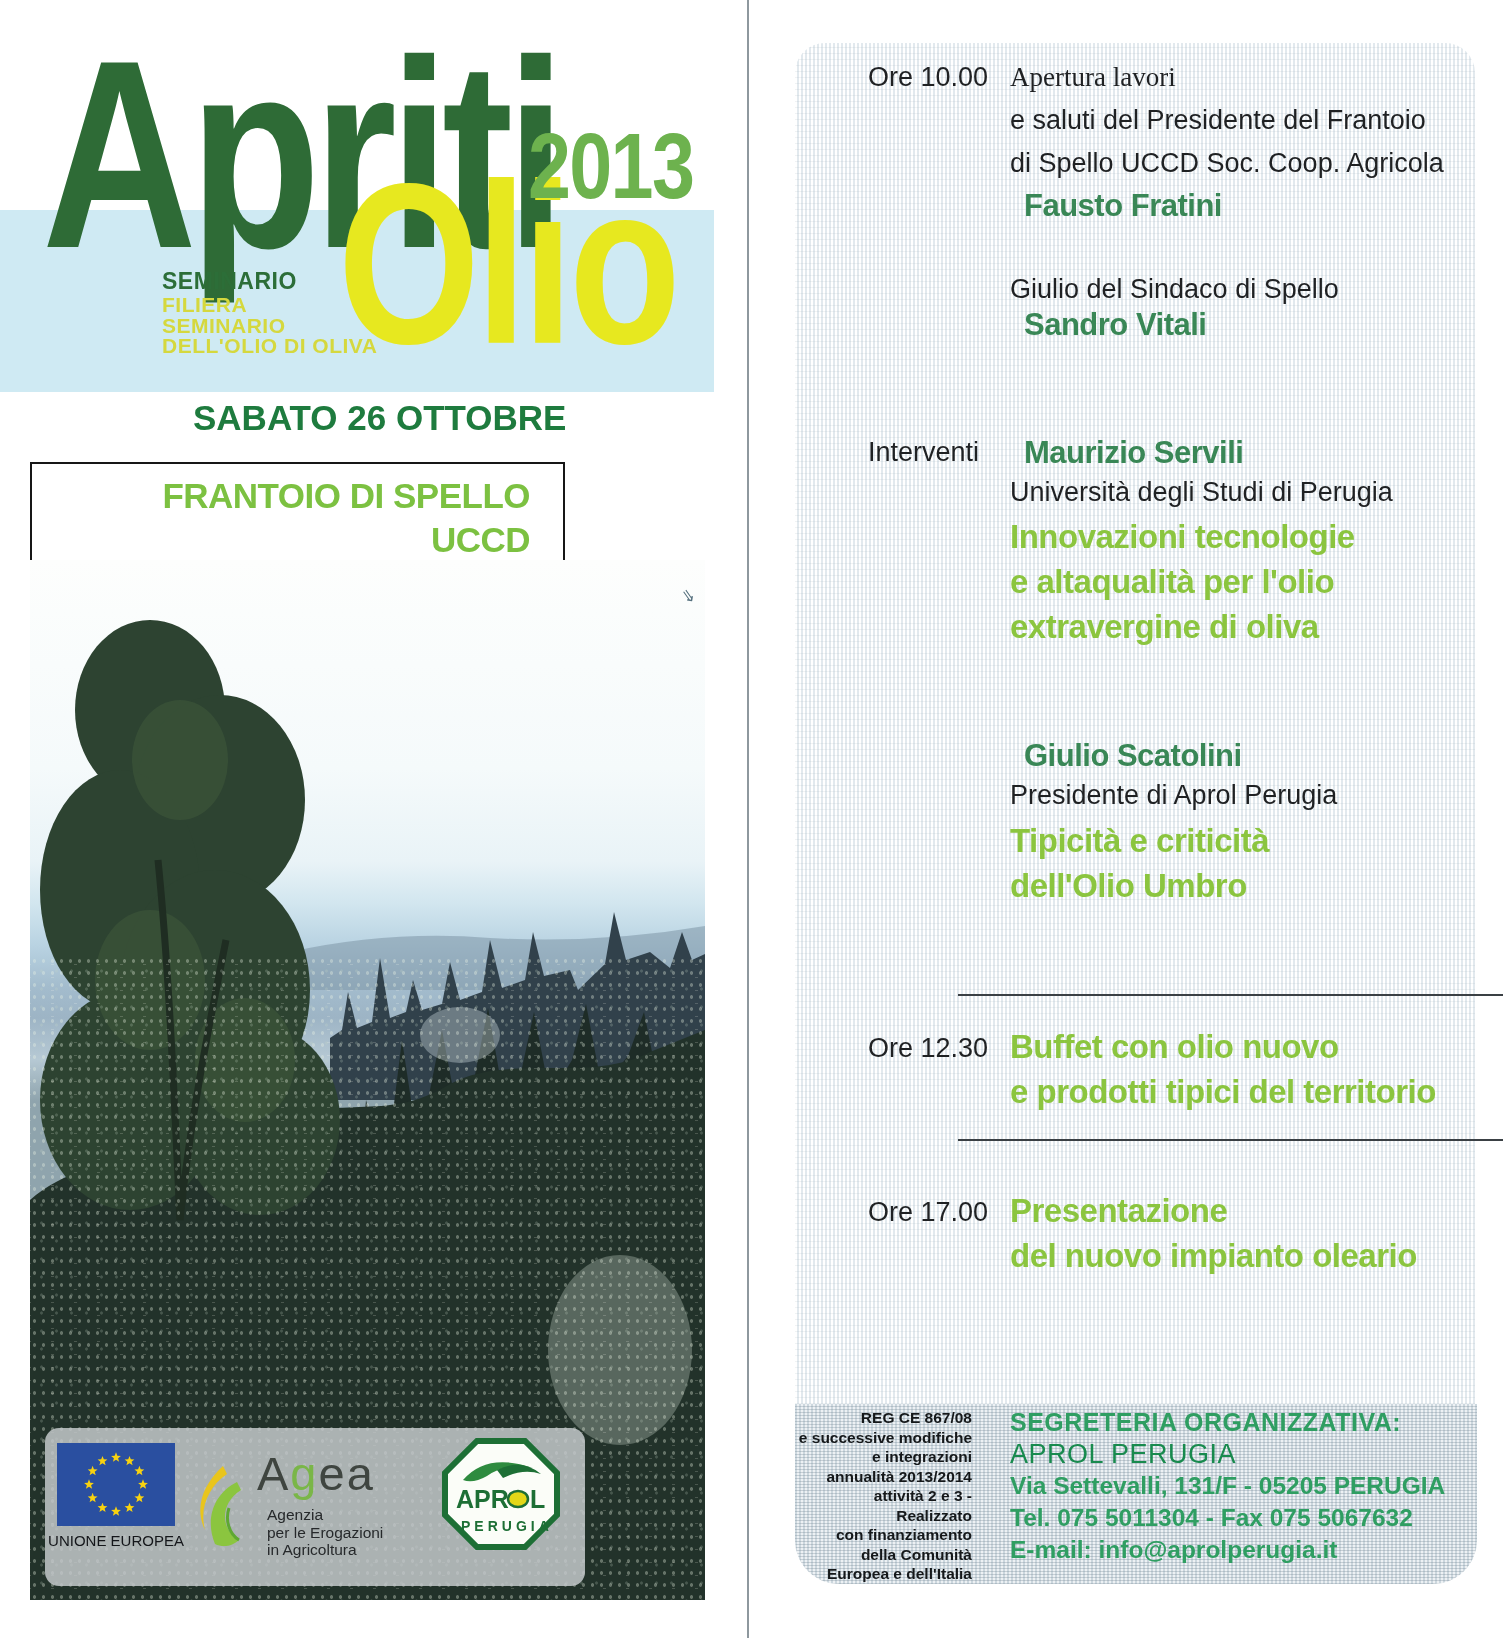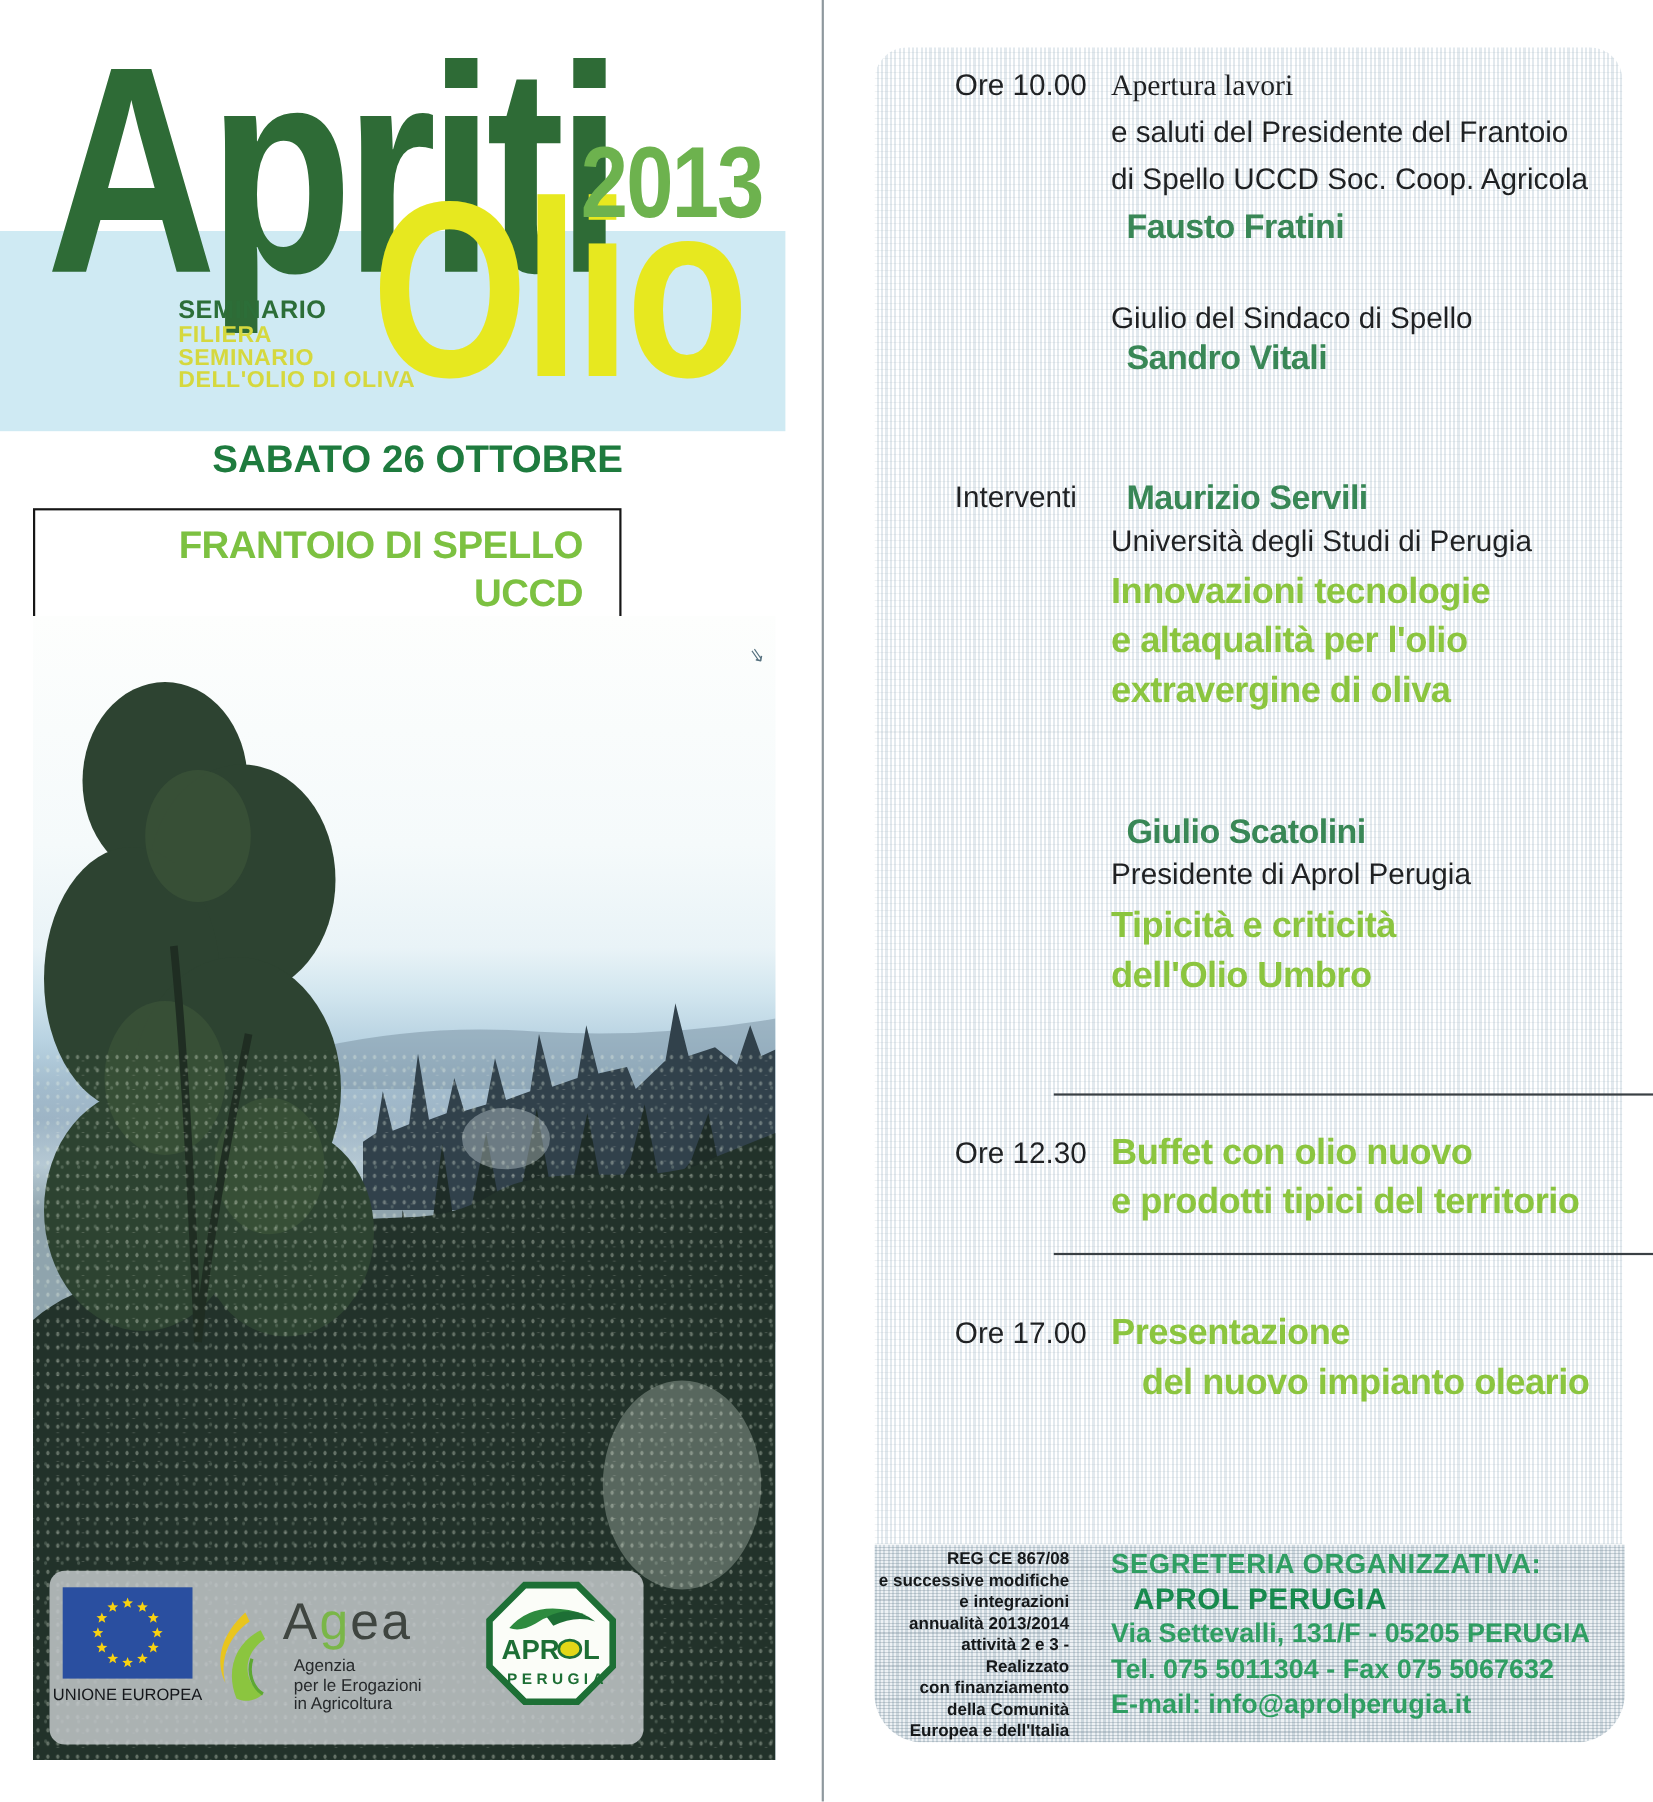--- a/index.html
+++ b/index.html
@@ -68,21 +68,21 @@
   .divider{height:2px;background:#3a4044;}
   .prog-time{font-size:27px;color:var(--ink);}
   .prog-line{white-space:nowrap;}
   .prog-line.body{font-size:27px;color:var(--ink);}
   .prog-line.speaker{font-size:31px;font-weight:bold;color:var(--speaker-green);letter-spacing:-.5px;margin-left:14px;}
   .prog-line.topic{font-size:33px;font-weight:bold;color:var(--lime);letter-spacing:-.5px;}
 
   .reg-block{left:795px;top:1408px;width:177px;text-align:right;
     font-size:15.5px;line-height:19.5px;color:#15181a;font-weight:bold;}
   .sec-label{left:1010px;top:1408px;font-size:25px;font-weight:bold;color:var(--contact-green);letter-spacing:.5px;}
-  .sec-org{left:1010px;top:1439px;font-size:27px;font-weight:bold;color:var(--contact-dark);letter-spacing:.5px;margin-left:20px;}
+  .sec-org{left:1010px;top:1439px;font-size:27px;font-weight:normal;color:var(--contact-dark);letter-spacing:.5px;}
   .sec-addr{left:1010px;top:1472px;font-size:24.5px;color:var(--contact-green);font-weight:bold;}
   .sec-tel{left:1010px;top:1504px;font-size:24.5px;color:var(--contact-green);font-weight:bold;}
   .sec-mail{left:1010px;top:1536px;font-size:24.5px;color:var(--contact-green);font-weight:bold;text-align:right;}
   .artifact-arrow{left:681px;top:585px;font-size:17px;color:#55707e;transform:rotate(10deg);}
 </style>
 </head>
 <body>
 
 <div class="page">
 
@@ -219,21 +219,21 @@
       <div class="abs prog-line topic" style="left: 1010px; top: 608px;">extravergine di oliva</div>
       <div class="abs prog-line speaker" style="left: 1010px; top: 738px;">Giulio Scatolini</div>
       <div class="abs prog-line body" style="left: 1010px; top: 780px;">Presidente di Aprol Perugia</div>
       <div class="abs prog-line topic" style="left: 1010px; top: 822px;">Tipicità e criticità</div>
       <div class="abs prog-line topic" style="left: 1010px; top: 867px;">dell'Olio Umbro</div>
       <div class="abs prog-time" style="left: 868px; top: 1033px;">Ore 12.30</div>
       <div class="abs prog-line topic" style="left: 1010px; top: 1028px;">Buffet con olio nuovo</div>
       <div class="abs prog-line topic" style="left: 1010px; top: 1073px;">e prodotti tipici del territorio</div>
       <div class="abs prog-time" style="left: 868px; top: 1197px;">Ore 17.00</div>
       <div class="abs prog-line topic" style="left: 1010px; top: 1192px;">Presentazione</div>
-      <div class="abs prog-line topic" style="left: 1010px; top: 1237px; margin-left: 28px;">del nuovo impianto oleario</div>
+      <div class="abs prog-line topic" style="left: 1010px; top: 1237px;">del nuovo impianto oleario</div>
     </div>
 
   <div class="abs reg-block" id="reg-block">
       <div>REG CE 867/08</div>
       <div>e successive modifiche</div>
       <div>e integrazioni</div>
       <div>annualità 2013/2014</div>
       <div>attività 2 e 3 - Realizzato</div>
       <div>con finanziamento</div>
       <div>della Comunità</div>

